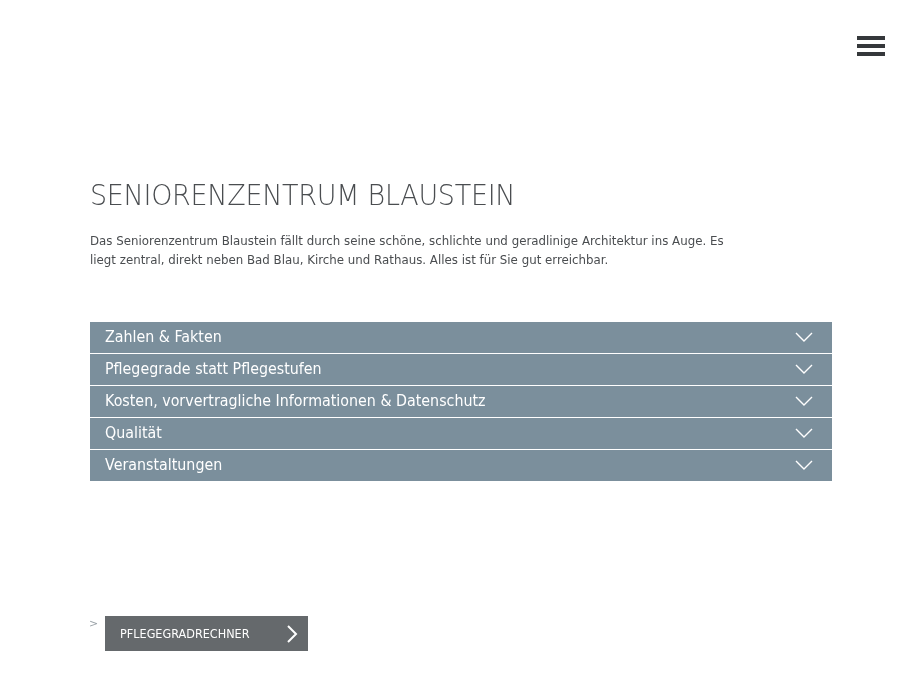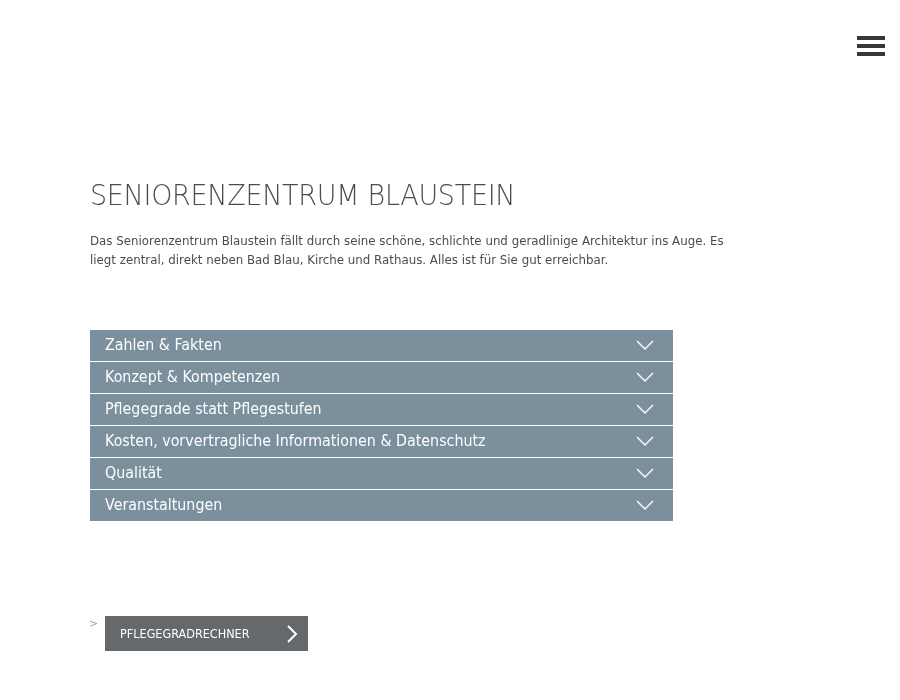--- a/index.html
+++ b/index.html
@@ -60,22 +60,22 @@
       font-size: 12.2px;
       line-height: 19px;
       color: #4a4d50;
       transform: scaleX(0.97);
       transform-origin: left top;
     }
 
     .accordion {
       position: absolute;
       left: 90px;
-      top: 330px;
-      width: 583px;
+      top: 322px;
+      width: 742px;
     }
     .acc-item {
       position: relative;
       height: 31px;
       background: #7b8f9c;
       border-bottom: 1px solid #ffffff;
       cursor: pointer;
     }
     .acc-item:last-child { border-bottom: none; }
     .acc-label {
@@ -152,26 +152,20 @@
   <p class="intro">Das Seniorenzentrum Blaustein fällt durch seine schöne, schlichte und geradlinige Architektur ins Auge. Es liegt zentral, direkt neben Bad Blau, Kirche und Rathaus. Alles ist für Sie gut erreichbar.</p>
 
   <div class="accordion">
     <div class="acc-item">
       <span class="acc-label">Zahlen &amp; Fakten</span>
       <svg class="acc-chevron" viewBox="0 0 18 12">
           <polyline points="1,2 9,10 17,2" fill="none" stroke="#ffffff" stroke-width="1.4"></polyline>
         </svg>
     </div>
     <div class="acc-item">
-      <span class="acc-label">Konzept &amp; Kompetenzen</span>
-      <svg class="acc-chevron" viewBox="0 0 18 12">
-          <polyline points="1,2 9,10 17,2" fill="none" stroke="#ffffff" stroke-width="1.4"></polyline>
-        </svg>
-    </div>
-    <div class="acc-item">
       <span class="acc-label">Pflegegrade statt Pflegestufen</span>
       <svg class="acc-chevron" viewBox="0 0 18 12">
           <polyline points="1,2 9,10 17,2" fill="none" stroke="#ffffff" stroke-width="1.4"></polyline>
         </svg>
     </div>
     <div class="acc-item">
       <span class="acc-label">Kosten, vorvertragliche Informationen &amp; Datenschutz</span>
       <svg class="acc-chevron" viewBox="0 0 18 12">
           <polyline points="1,2 9,10 17,2" fill="none" stroke="#ffffff" stroke-width="1.4"></polyline>
         </svg>

